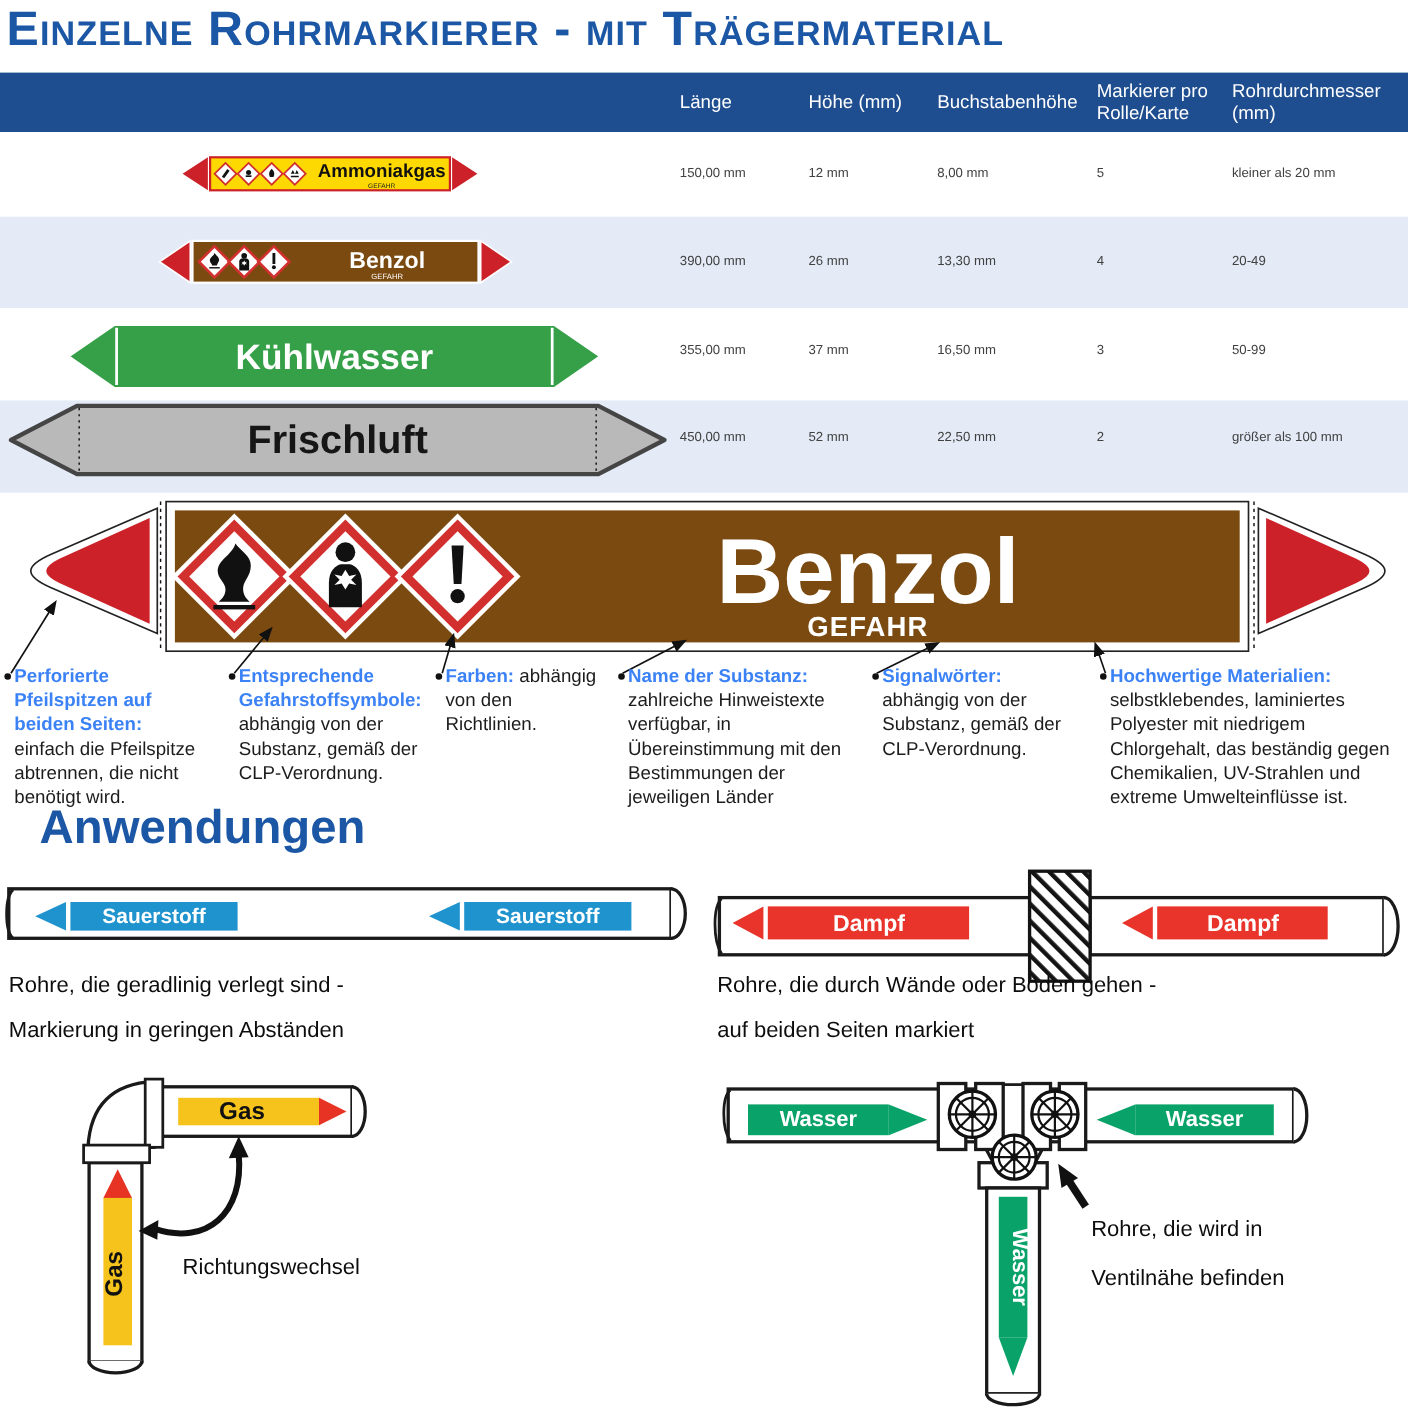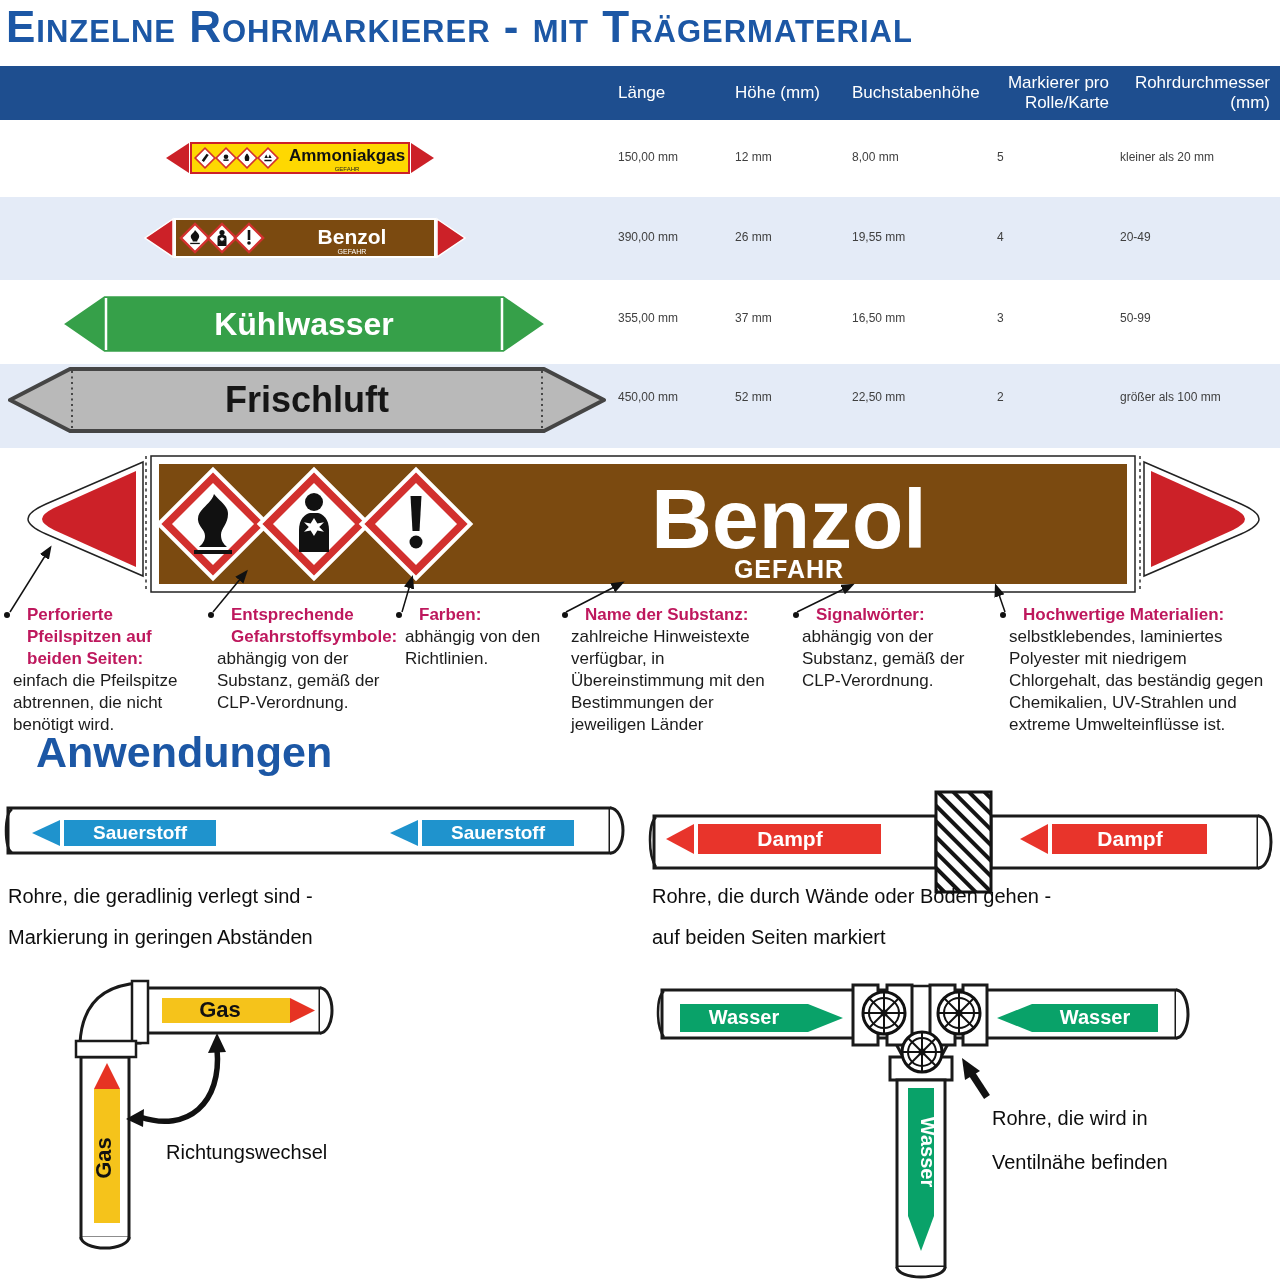--- a/index.html
+++ b/index.html
@@ -1,34 +1,34 @@
 <!DOCTYPE html>
 <html><head>
 <meta charset="utf-8">
 <style>
   html,body{margin:0;padding:0;background:#fff;}
   .page{position:relative;width:1280px;height:1280px;background:#fff;overflow:hidden;
         font-family:"Liberation Sans",sans-serif;}
   .title{position:absolute;left:6px;top:2px;font-size:44px;font-weight:bold;
          font-variant:small-caps;letter-spacing:1px;color:#1c57a5;white-space:nowrap;}
-  .thead{position:absolute;left:0;top:66px;width:1280px;height:54px;background:#1e4e8f;text-align:right;}
+  .thead{position:absolute;left:0;top:66px;width:1280px;height:54px;background:#1e4e8f;}
   .th{position:absolute;top:0;height:54px;display:flex;align-items:center;
       color:#fff;font-size:17px;line-height:1.18;}
   .th1{left:618px;width:95px}.th2{left:735px;width:100px}.th3{left:852px;width:130px}
   .th4{left:997px;width:112px}.th5{left:1120px;width:150px}
   .stripe{position:absolute;left:0;width:1280px;background:#e4ebf7;}
   .s2{top:197px;height:83px}.s4{top:364px;height:84px}
   .cell{position:absolute;font-size:12px;color:#404040;white-space:nowrap;}
   .c1{left:618px}.c2{left:735px}.c3{left:852px}.c4{left:997px}.c5{left:1120px}
   .r1{top:150px}.r2{top:230px}.r3{top:311px}.r4{top:390px}
   .mk,.ill,.biglabel,.callouts{position:absolute;}
   svg text{font-family:"Liberation Sans",sans-serif;}
   .ann{position:absolute;top:604px;font-size:17px;line-height:22px;color:#1c1c1c;padding-left:9px;}
   .ann .dot{position:absolute;left:0;top:8px;width:6px;height:6px;border-radius:50%;background:#111;}
-  .ann-t{font-weight:bold;color:#be185d;margin-left:14px;}
+  .ann-t{font-weight:bold;color:#3b82f6;}
   .ann-t.block{display:block;}
   .h2{position:absolute;left:36px;top:728px;font-size:43px;font-weight:bold;color:#1c57a5;}
   .cap{position:absolute;font-size:20px;line-height:41px;color:#0d0d0d;white-space:nowrap;}
 </style>
 </head>
 <body>
 
 <div class="page">
 
   <div class="title">Einzelne Rohrmarkierer - mit Trägermaterial</div>
@@ -122,21 +122,21 @@
   </svg>
 
   <span class="cell c1 r1">150,00 mm</span>
   <span class="cell c2 r1">12 mm</span>
   <span class="cell c3 r1">8,00 mm</span>
   <span class="cell c4 r1">5</span>
   <span class="cell c5 r1">kleiner als 20 mm</span>
 
   <span class="cell c1 r2">390,00 mm</span>
   <span class="cell c2 r2">26 mm</span>
-  <span class="cell c3 r2">19,55 mm</span>
+  <span class="cell c3 r2">13,30 mm</span>
   <span class="cell c4 r2">4</span>
   <span class="cell c5 r2">20-49</span>
 
   <span class="cell c1 r3">355,00 mm</span>
   <span class="cell c2 r3">37 mm</span>
   <span class="cell c3 r3">16,50 mm</span>
   <span class="cell c4 r3">3</span>
   <span class="cell c5 r3">50-99</span>
 
   <span class="cell c1 r4">450,00 mm</span>

